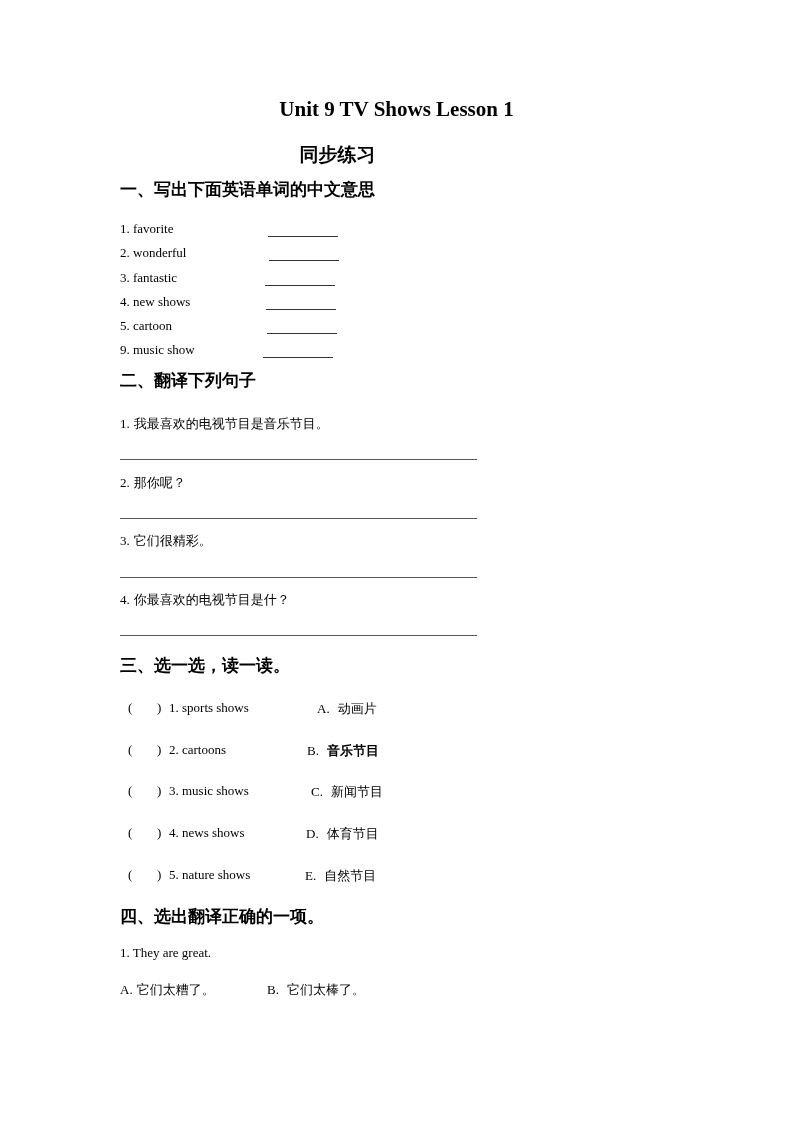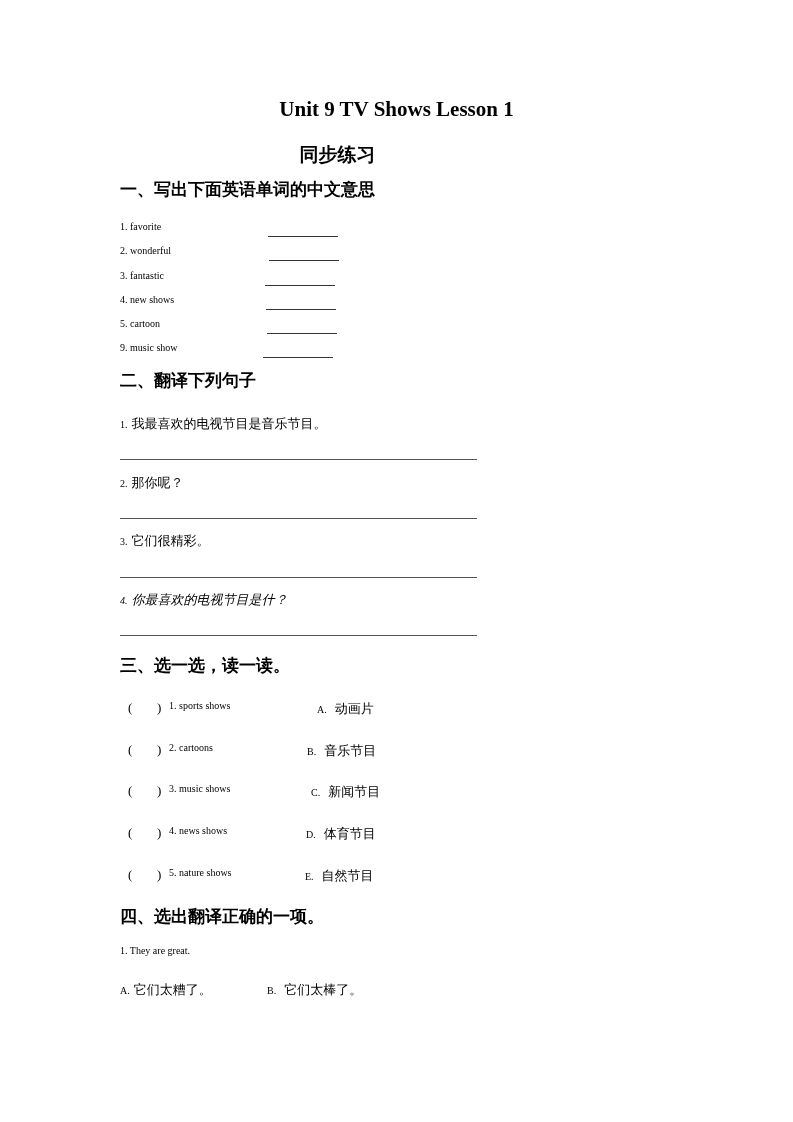--- a/index.html
+++ b/index.html
@@ -3,21 +3,21 @@
 <meta charset="utf-8">
 <style>
   html, body { margin: 0; padding: 0; background: #ffffff; }
   body { width: 793px; height: 1122px; position: relative; overflow: hidden; color: #000; }
   .abs { position: absolute; white-space: nowrap; }
   .serif { font-family: "Liberation Serif", "DejaVu Serif", serif; }
   .sans { font-family: "DejaVu Sans", "Liberation Sans", sans-serif; }
   .title { left: 0; width: 793px; text-align: center; top: 97px; font-size: 21px; font-weight: bold; }
   .subtitle { left: 0; width: 675px; text-align: center; top: 142px; font-size: 19px; font-weight: bold; }
   .section { left: 120px; font-size: 17px; font-weight: bold; }
-  .item { font-size: 10px; }
+  .item { font-size: 13px; }
   .cn { font-size: 13px; }
   .blank { height: 0; border-top: 1px solid #333; }
   .longline { left: 120px; width: 357px; height: 0; border-top: 1px solid #555; }
   .paren { font-size: 13px; }
 </style>
 </head>
 <body>
 
 <div class="abs serif title">Unit 9 TV Shows Lesson 1</div>
 <div class="abs sans subtitle">同步练习</div>
@@ -55,21 +55,21 @@
   <span class="sans cn">那你呢？</span>
 </div>
 <div class="abs longline" style="top:518px;"></div>
 
 <div class="abs" style="left:120px; top:531px;">
   <span class="serif item">3.</span>
   <span class="sans cn">它们很精彩。</span>
 </div>
 <div class="abs longline" style="top:577px;"></div>
 
-<div class="abs" style="left:120px; top:590px;font-style:italic;">
+<div class="abs" style="left:120px; top:590px;">
   <span class="serif item">4.</span>
   <span class="sans cn">你最喜欢的电视节目是什？</span>
 </div>
 <div class="abs longline" style="top:635px;"></div>
 
 <div class="abs sans section" style="top:654px;">三、选一选，读一读。</div>
 
 <div class="abs serif paren" style="left:128px; top:700px;">(</div>
 <div class="abs" style="left:136px; top:699px; width:20px; height:16px;"></div>
 <div class="abs serif paren" style="left:157px; top:700px;">)</div>
@@ -78,21 +78,21 @@
   <span class="serif item">A.</span>
   <span class="sans cn" style="margin-left:4px;">动画片</span>
 </div>
 
 <div class="abs serif paren" style="left:128px; top:742px;">(</div>
 <div class="abs" style="left:136px; top:741px; width:20px; height:16px;"></div>
 <div class="abs serif paren" style="left:157px; top:742px;">)</div>
 <div class="abs serif item" style="left:169px; top:742px;">2. cartoons</div>
 <div class="abs" style="left:307px; top:741px;">
   <span class="serif item">B.</span>
-  <span class="sans cn" style="margin-left:4px;">音乐节目</span>
+  <span class="sans cn" style="margin-left:4px;font-weight:bold;">音乐节目</span>
 </div>
 
 <div class="abs serif paren" style="left:128px; top:783px;">(</div>
 <div class="abs" style="left:136px; top:782px; width:20px; height:16px;"></div>
 <div class="abs serif paren" style="left:157px; top:783px;">)</div>
 <div class="abs serif item" style="left:169px; top:783px;">3. music shows</div>
 <div class="abs" style="left:311px; top:782px;">
   <span class="serif item">C.</span>
   <span class="sans cn" style="margin-left:4px;">新闻节目</span>
 </div>

